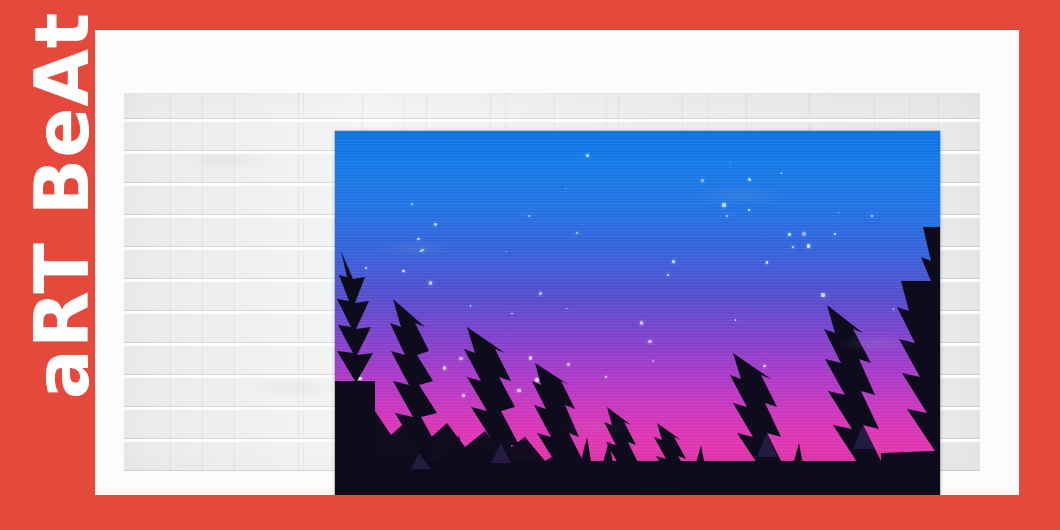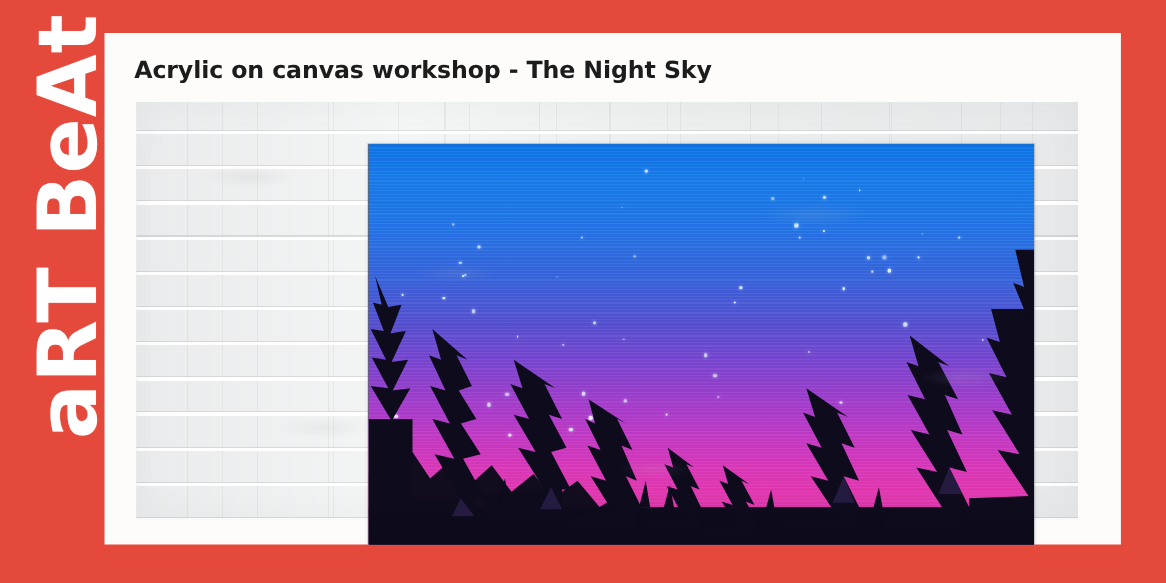--- a/index.html
+++ b/index.html
@@ -165,21 +165,20 @@
 <body>
 
 <div id="frame">
 
   <div id="logo">
     <span class="logo-text">aRT BeAt</span>
   </div>
 
   <div id="card">
 
-    <div id="title">Acrylic on canvas workshop - The Night Sky</div>
 
     <div id="wall">
 
       <div id="painting">
         <div id="sky"></div>
         <div id="weave"></div>
         <div id="stars">
             <div class="star" style="left: 66.08%; top: 51.17%; width: 1.7px; height: 1.7px; background: rgb(234, 247, 255); opacity: 0.94;"></div>
             <div class="star" style="left: 22.25%; top: 47.26%; width: 1.7px; height: 1.7px; background: rgb(234, 247, 255); opacity: 0.86;"></div>
             <div class="star" style="left: 77.15%; top: 27.47%; width: 3.8px; height: 3.8px; background: rgb(234, 247, 255); opacity: 0.56;"></div>

